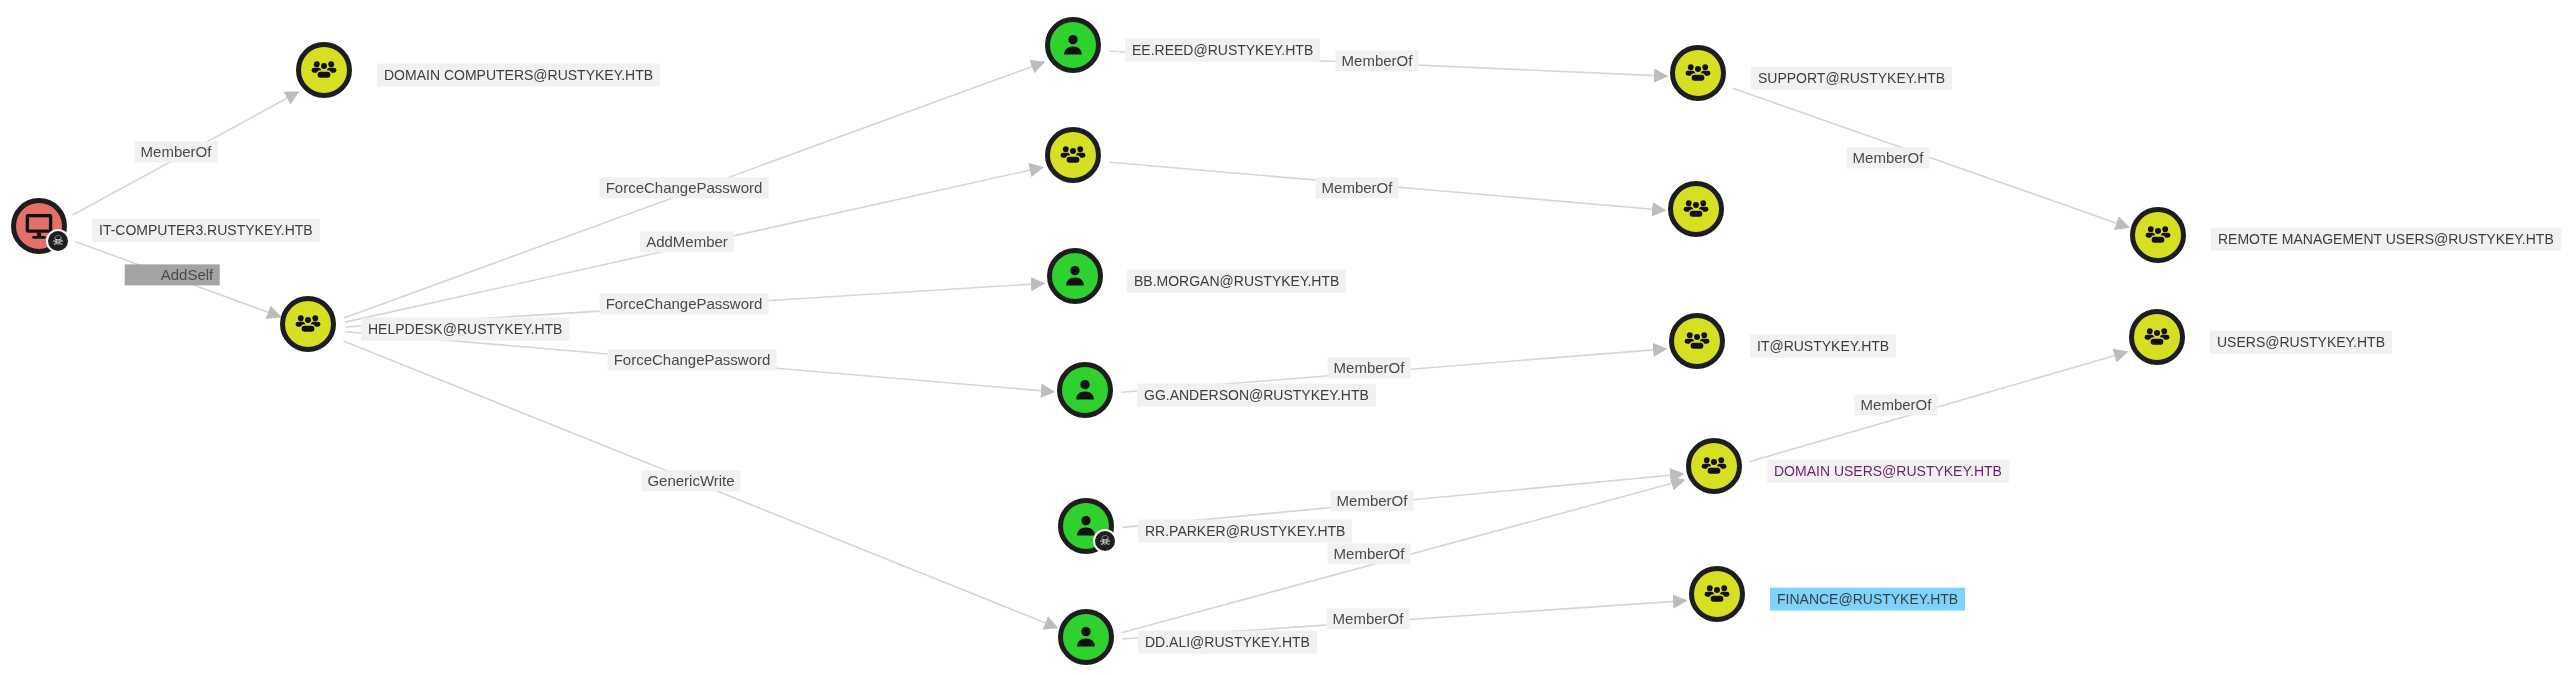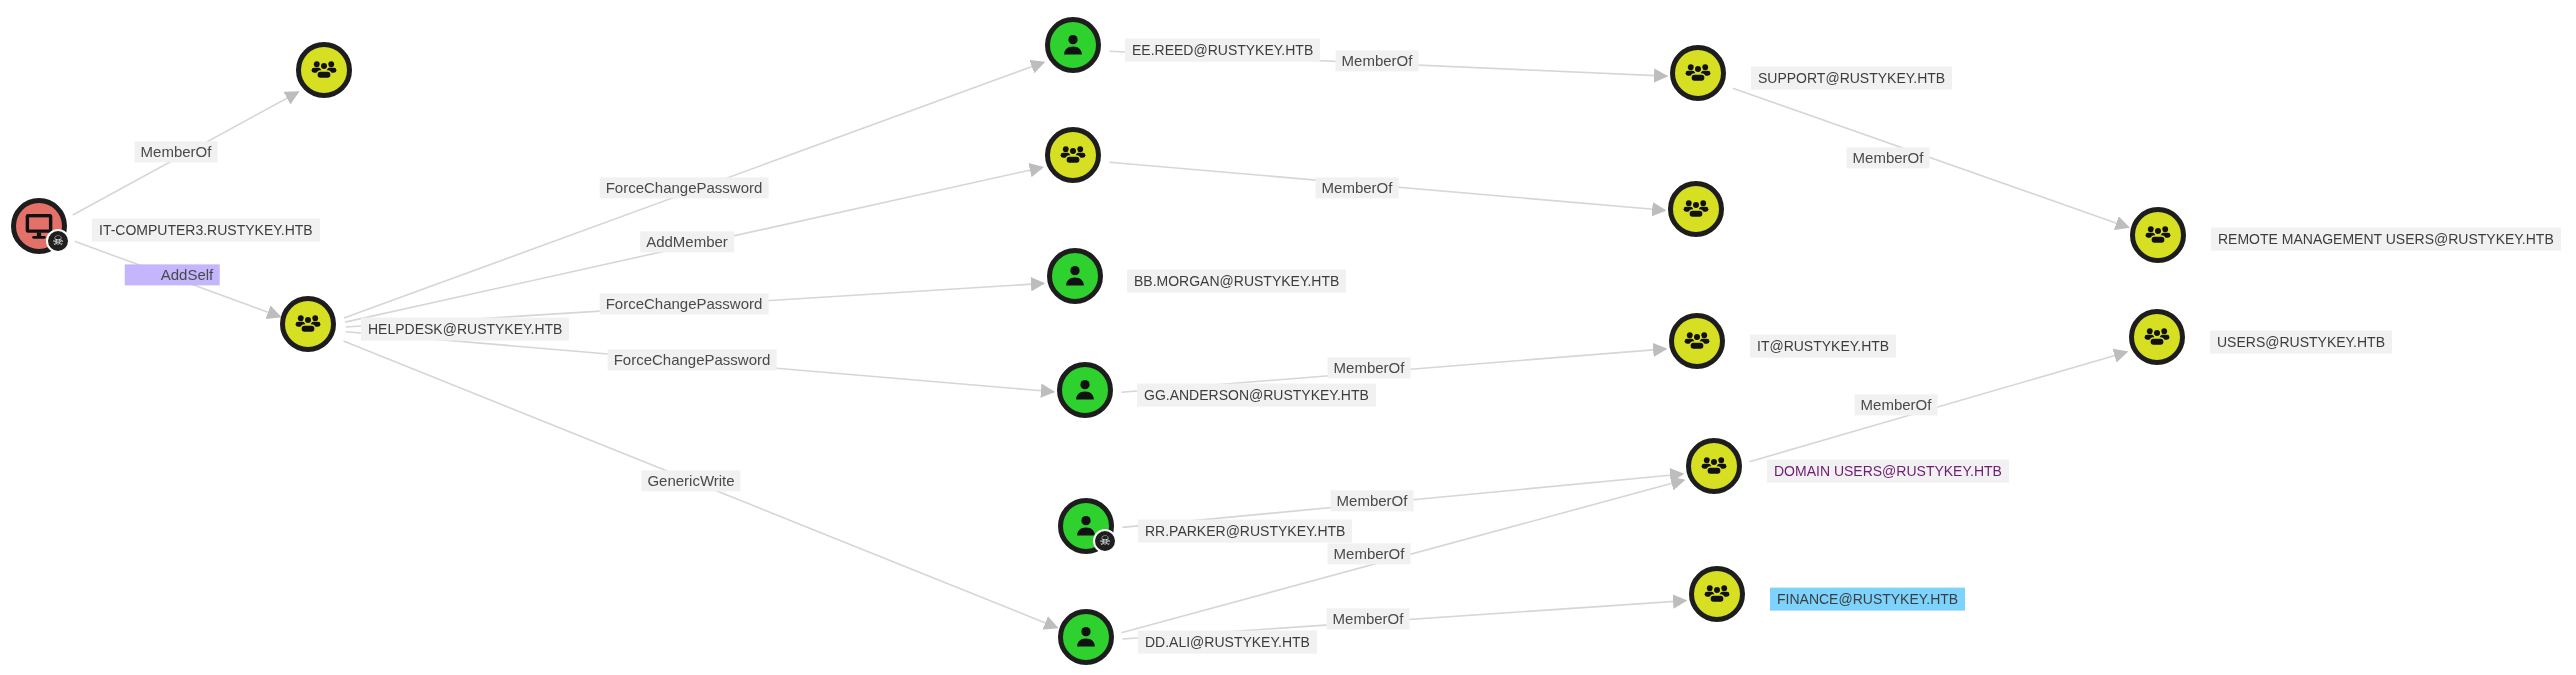--- a/index.html
+++ b/index.html
@@ -79,21 +79,21 @@
       <line x1="1111.9681395441135" y1="51.42760431775945" x2="1671.0358430128722" y2="76.39394514252061" stroke="#D6D6D6" stroke-width="1.6" marker-end="url(#arrow)"></line>
       <line x1="1111.8812252146283" y1="162.75453785854387" x2="1669.1336216335433" y2="210.90114490913814" stroke="#D6D6D6" stroke-width="1.6" marker-end="url(#arrow)"></line>
       <line x1="1737.1901708843473" y1="88.60912729558409" x2="2134.036057755109" y2="228.0647317924679" stroke="#D6D6D6" stroke-width="1.6" marker-end="url(#arrow)"></line>
       <line x1="1123.8985838800959" y1="393.45434754051354" x2="1670.114093134892" y2="349.8638590169223" stroke="#D6D6D6" stroke-width="1.6" marker-end="url(#arrow)"></line>
       <line x1="1124.8558551230064" y1="528.9661090359042" x2="1687.1621629866177" y2="475.41312733460785" stroke="#D6D6D6" stroke-width="1.6" marker-end="url(#arrow)"></line>
       <line x1="1123.8826007868972" y1="634.6175797864137" x2="1688.2570741147408" y2="481.43022274028465" stroke="#D6D6D6" stroke-width="1.6" marker-end="url(#arrow)"></line>
       <line x1="1124.9264217273817" y1="640.8312225366866" x2="1690.0827755566957" y2="602.4398746462276" stroke="#D6D6D6" stroke-width="1.6" marker-end="url(#arrow)"></line>
       <line x1="1753.729285283331" y1="463.07189684335657" x2="2132.429554056253" y2="353.04411605122385" stroke="#D6D6D6" stroke-width="1.6" marker-end="url(#arrow)"></line>
     </svg>
     <div class="edge-label" style="left: 176px; top: 152px; background: rgb(241, 241, 241); color: rgb(74, 74, 74);">MemberOf</div>
-    <div class="edge-label" style="left: 172px; top: 275px; background: #c4b5fd; color: rgb(74, 74, 74); padding-left: 36px;">AddSelf</div>
+    <div class="edge-label" style="left: 172px; top: 275px; background: #a3a3a3; color: rgb(74, 74, 74); padding-left: 36px;">AddSelf</div>
     <div class="edge-label" style="left: 684px; top: 188px; background: rgb(241, 241, 241); color: rgb(74, 74, 74);">ForceChangePassword</div>
     <div class="edge-label" style="left: 687px; top: 242px; background: rgb(241, 241, 241); color: rgb(74, 74, 74);">AddMember</div>
     <div class="edge-label" style="left: 684px; top: 304px; background: rgb(241, 241, 241); color: rgb(74, 74, 74);">ForceChangePassword</div>
     <div class="edge-label" style="left: 692px; top: 360px; background: rgb(241, 241, 241); color: rgb(74, 74, 74);">ForceChangePassword</div>
     <div class="edge-label" style="left: 691px; top: 481px; background: rgb(241, 241, 241); color: rgb(74, 74, 74);">GenericWrite</div>
     <div class="edge-label" style="left: 1377px; top: 61px; background: rgb(241, 241, 241); color: rgb(74, 74, 74);">MemberOf</div>
     <div class="edge-label" style="left: 1357px; top: 188px; background: rgb(241, 241, 241); color: rgb(74, 74, 74);">MemberOf</div>
     <div class="edge-label" style="left: 1888px; top: 158px; background: rgb(241, 241, 241); color: rgb(74, 74, 74);">MemberOf</div>
     <div class="edge-label" style="left: 1369px; top: 368px; background: rgb(241, 241, 241); color: rgb(74, 74, 74);">MemberOf</div>
     <div class="edge-label" style="left: 1372px; top: 501px; background: rgb(241, 241, 241); color: rgb(74, 74, 74);">MemberOf</div>
@@ -117,20 +117,21 @@
         <g fill="#111111">
           <circle cx="6.6" cy="7.7" r="2.2"></circle>
           <circle cx="17.4" cy="7.7" r="2.2"></circle>
           <rect x="2.7" y="10.4" width="7.2" height="3.6" rx="1.8"></rect>
           <rect x="14.1" y="10.4" width="7.2" height="3.6" rx="1.8"></rect>
           <circle cx="12" cy="9" r="2.8" stroke="#D7DF23" stroke-width="1.1"></circle>
           <rect x="6.7" y="12.7" width="10.6" height="5.6" rx="2.6" stroke="#D7DF23" stroke-width="1.1"></rect>
         </g>
       </svg>
     </div>
+    <div class="node-label" style="left: 361px; top: 75px; background: rgb(241, 241, 241); color: rgb(61, 61, 61);">DOMAIN COMPUTERS@RUSTYKEY.HTB</div>
     <div class="node" style="left: 280px; top: 296px; width: 46px; height: 46px; background: rgb(215, 223, 35); border-color: rgb(29, 29, 29);">
       <svg width="32" height="32" viewBox="0 0 24 24">
         <g fill="#111111">
           <circle cx="6.6" cy="7.7" r="2.2"></circle>
           <circle cx="17.4" cy="7.7" r="2.2"></circle>
           <rect x="2.7" y="10.4" width="7.2" height="3.6" rx="1.8"></rect>
           <rect x="14.1" y="10.4" width="7.2" height="3.6" rx="1.8"></rect>
           <circle cx="12" cy="9" r="2.8" stroke="#D7DF23" stroke-width="1.1"></circle>
           <rect x="6.7" y="12.7" width="10.6" height="5.6" rx="2.6" stroke="#D7DF23" stroke-width="1.1"></rect>
         </g>

